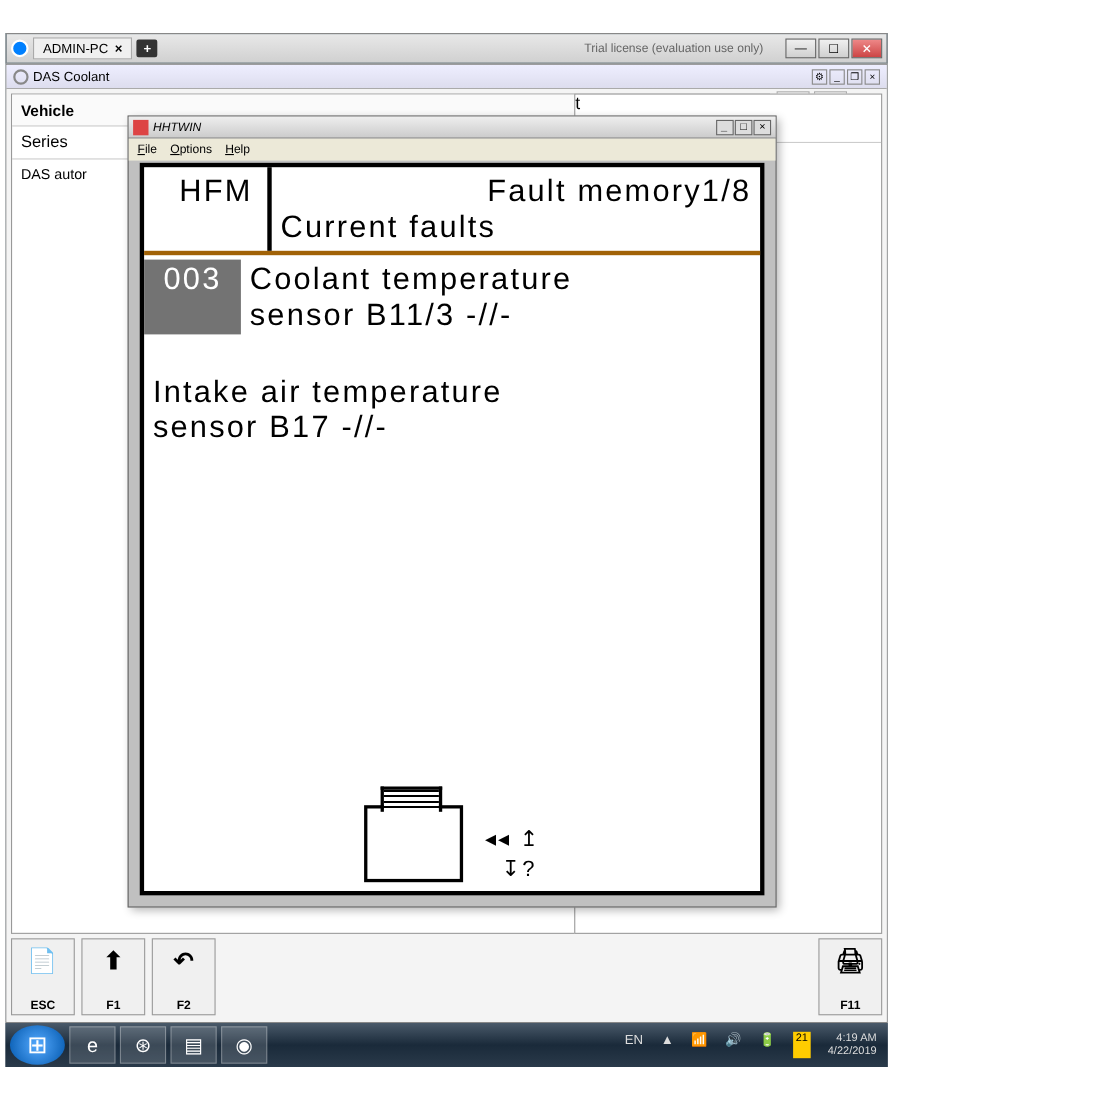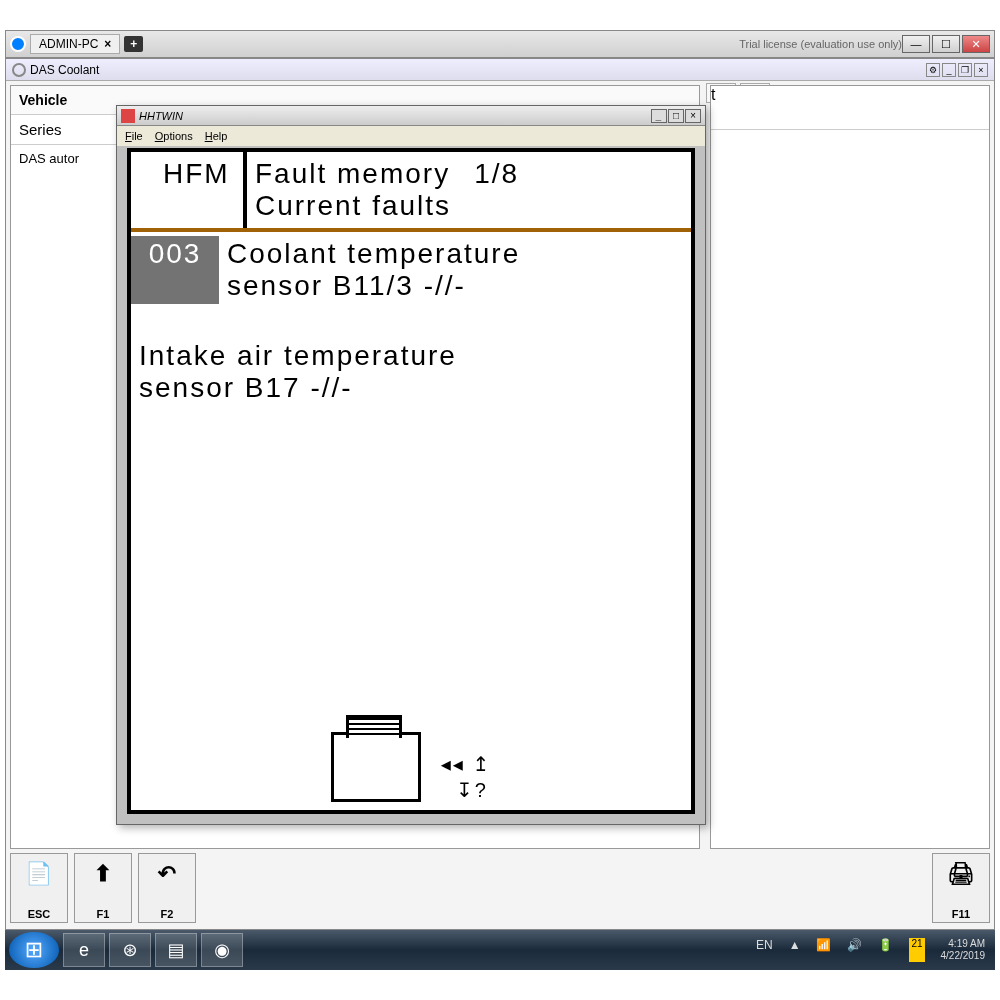--- a/index.html
+++ b/index.html
@@ -1,23 +1,23 @@
 <!DOCTYPE html>
 <html><head>
 <meta charset="utf-8">
 <style>
 * { box-sizing: border-box; margin: 0; padding: 0; font-family: Tahoma, sans-serif; }
 body { width: 1000px; height: 1000px; background: #fff; overflow: hidden; position: relative; }
-.desktop { position: absolute; top: 30px; left: 5px; width: 990px; height: 940px; background: linear-gradient(180deg, #5a7a8a 0%, #6a8a9a 20%, #4a5a6a 100%); }
+.desktop { position: absolute; top: 30px; left: 5px; width: 802px; height: 940px; background: linear-gradient(180deg, #5a7a8a 0%, #6a8a9a 20%, #4a5a6a 100%); }
 .titlebar { height: 28px; background: linear-gradient(180deg, #e8e8e8 0%, #d0d0d0 100%); border: 1px solid #888; display: flex; align-items: center; padding: 0 4px; font-size: 12px; }
 .titlebar .tvicon { width: 16px; height: 16px; border-radius: 50%; background: #0080ff; border: 2px solid #fff; margin-right: 4px; }
 .titlebar .tab { background: #f0f0f0; border: 1px solid #aaa; padding: 2px 8px; margin-right: 4px; display: flex; align-items: center; }
 .titlebar .tab .close { margin-left: 6px; font-weight: bold; }
 .titlebar .plus { background: #333; color: #fff; padding: 1px 6px; font-weight: bold; border-radius: 2px; }
-.titlebar .trial { margin-left: auto; color: #666; font-size: 11px; margin-right: 0; }
+.titlebar .trial { margin-left: auto; color: #666; font-size: 11px; margin-right: 20px; }
 .winbtns { display: flex; gap: 2px; }
 .winbtn { width: 28px; height: 18px; border: 1px solid #666; background: linear-gradient(180deg, #f0f0f0, #d0d0d0); display: flex; align-items: center; justify-content: center; font-size: 11px; }
 .winbtn.closebtn { background: linear-gradient(180deg, #e88, #c44); color: #fff; }
 .app { position: absolute; top: 28px; left: 0; right: 0; bottom: 40px; background: #fff; border: 1px solid #888; }
 .app-head { height: 22px; background: linear-gradient(180deg, #eef, #dde); border-bottom: 1px solid #aaa; display: flex; align-items: center; padding: 0 6px; font-size: 12px; }
 .app-head .mbicon { width: 14px; height: 14px; border: 2px solid #888; border-radius: 50%; margin-right: 4px; position: relative; }
 .app-head .spacer { flex: 1; }
 .app-head .topright { display: flex; gap: 2px; align-items: center; }
 .app-head .tbtn { width: 14px; height: 14px; border: 1px solid #888; font-size: 9px; display: flex; align-items: center; justify-content: center; }
 .app-body { position: absolute; top: 22px; left: 0; right: 0; bottom: 0; background: #f4f4f4; }
@@ -38,21 +38,21 @@
 .hht-title .hicon { width: 14px; height: 14px; background: #d44; margin-right: 4px; }
 .hht-title .hbtns { margin-left: auto; display: flex; gap: 1px; }
 .hht-title .hbtn { width: 16px; height: 14px; border: 1px solid #666; background: #ddd; font-size: 10px; display: flex; align-items: center; justify-content: center; }
 .hht-menu { height: 20px; background: #ece9d8; display: flex; align-items: center; gap: 12px; padding: 0 8px; font-size: 11px; }
 .hht-menu span { text-decoration: underline; text-decoration-color: transparent; }
 .hht-menu span::first-letter { text-decoration: underline; }
 .hht-screen { position: absolute; top: 42px; left: 10px; right: 10px; bottom: 10px; background: #fff; border: 4px solid #000; font-family: "OCR A Extended", "Courier New", monospace; font-size: 28px; letter-spacing: 2px; }
 .hht-header-row { display: flex; border-bottom: 4px solid #a16207; padding-left: 28px; }
 .hht-hfm { width: 88px; border-right: 4px solid #000; padding: 6px 4px; text-align: left; }
 .hht-htext { flex: 1; padding: 6px 8px; display: flex; flex-direction: column; }
-.hht-htext .row1 { display: flex; justify-content: flex-start; gap: 24px; }
+.hht-htext .row1 { display: flex; justify-content: flex-end; }
 .hht-faults { padding-top: 4px; }
 .fault-row { display: flex; }
 .fault-code { width: 88px; padding: 2px 4px; text-align: center; }
 .fault-code.sel { background: #737373; color: #fff; }
 .fault-text { flex: 1; padding: 2px 8px; white-space: pre; }
 .hht-footer { position: absolute; bottom: 8px; left: 0; right: 0; display: flex; justify-content: center; gap: 20px; align-items: flex-end; }
 .printer { width: 90px; height: 70px; border: 3px solid #000; position: relative; }
 .printer::before { content: ""; position: absolute; top: -20px; left: 12px; width: 50px; height: 20px; border: 3px solid #000; border-bottom: none; background: repeating-linear-gradient(180deg, #000 0, #000 2px, #fff 2px, #fff 5px); }
 .navicons { display: flex; flex-direction: column; gap: 2px; font-size: 20px; }
 

